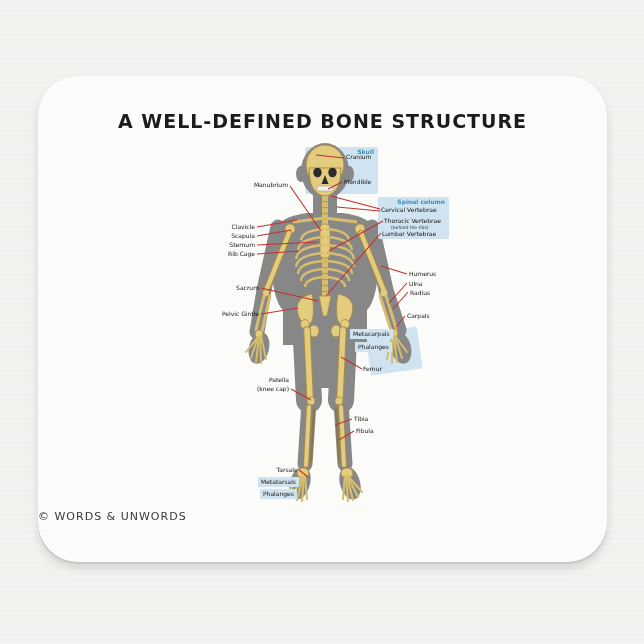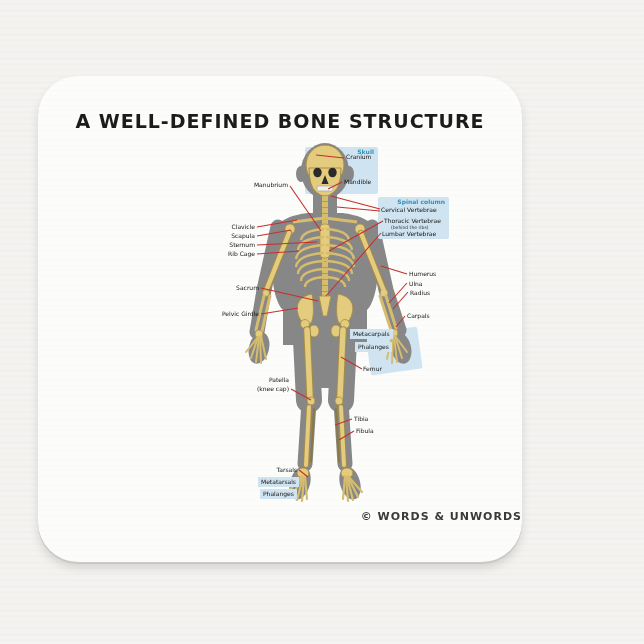--- a/index.html
+++ b/index.html
@@ -3,34 +3,34 @@
 <meta charset="utf-8">
 <style>
   html,body{margin:0;padding:0;}
   body{
     width:644px;height:644px;overflow:hidden;position:relative;
     font-family:"DejaVu Sans",sans-serif;
     background:
       repeating-linear-gradient(180deg,#f4f3f1 0px,#f4f3f1 3px,#efeeeb 4px,#f4f3f1 6px);
   }
   #mousepad{
-    position:absolute;left:38px;top:76px;width:484px;height:486px;
+    position:absolute;left:38px;top:76px;width:569px;height:486px;
     background:
       repeating-linear-gradient(180deg,rgba(255,255,255,0) 0px,rgba(255,255,255,0) 4px,rgba(210,210,208,.12) 5px),
       #fcfcfb;
     border-radius:40px;
     box-shadow:0 2px 0 #c9c8c5, 0 6px 8px rgba(120,120,118,.25);
   }
   #title{
     position:absolute;left:0;right:0;top:34px;text-align:center;
     font-size:19px;font-weight:bold;color:#1c1c1c;letter-spacing:1px;
   }
   #copyright{
-    position:absolute;left:0;right:0;top:434px;text-align:right;
-    font-size:11px;font-weight:bold;color:#3a3a3a;letter-spacing:1px;
+    position:absolute;left:0;right:0;top:434px;text-align:left;
+    font-size:11px;font-weight:normal;color:#3a3a3a;letter-spacing:1px;
   }
   #skeleton-svg{position:absolute;left:0;top:0;width:644px;height:644px;pointer-events:none;}
   .lbl{
     position:absolute;font-size:6px;line-height:8px;color:#161616;
     white-space:nowrap;z-index:6;
   }
   .lbl.r{text-align:right;}
   .lbl.blue-bg{background:#cfe3f0;padding:1px 3px;}
   .lbl.group-h{color:#2e93bd;font-weight:bold;}
   .lbl.tiny{font-size:4.5px;line-height:5px;color:#333;}

